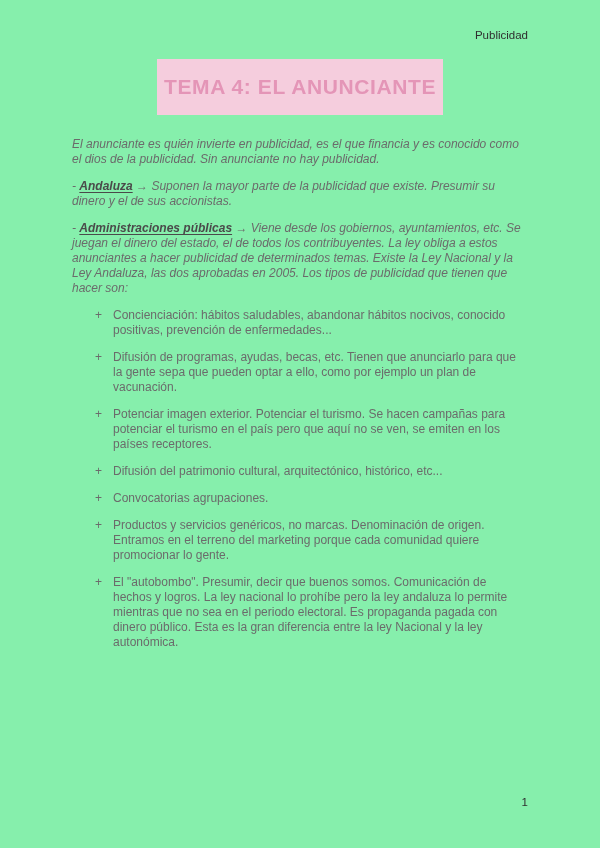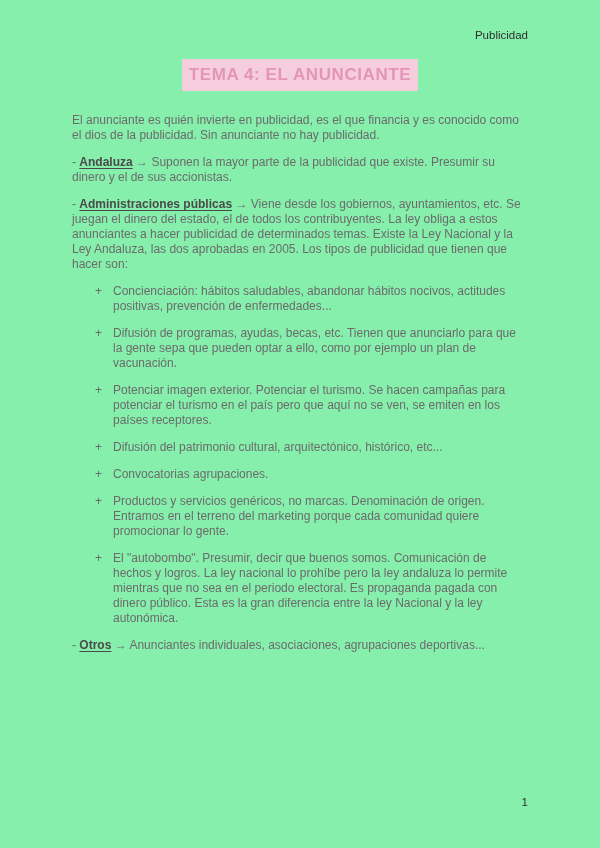--- a/index.html
+++ b/index.html
@@ -7,26 +7,26 @@
   .page {
     width:600px; height:848px; position:relative; background:#86efac;
     font-family:"Liberation Sans", sans-serif;
     color:#6b6b6b; font-size:12px; line-height:15px;
     padding:28px 72px 0 72px; overflow:hidden;
   }
   .header { text-align:right; color:#2f2f2f; font-size:11.5px; margin-bottom:16px; }
   .title-row { text-align:center; margin-bottom:22px; }
   .title-highlight {
     display:inline-block; background:#f5cddd; color:#e495b7;
-    font-size:17px; font-weight:bold; letter-spacing:0.6px;
-    padding:6px 7px; line-height:20px;
+    font-size:21px; font-weight:bold; letter-spacing:0.6px;
+    padding:18px 7px; line-height:20px;
   }
   .heading { font-size:12.5px; font-weight:bold; color:#3a3a3a; margin-bottom:14px; letter-spacing:0.2px; }
   .heading-underline { display:inline-block; border-bottom:2px solid #f3bcd2; padding-bottom:2px; }
-  p.para { margin-bottom:12px; }
+  p.para { margin-bottom:12px;font-style:italic; }
   .term { font-weight:bold; color:#4a4a4a; text-decoration:underline; text-underline-offset:2px; }
   .bullets { margin-left:23px; margin-bottom:12px; }
   .bullet { display:flex; margin-bottom:12px; }
   .plus { width:18px; flex:0 0 18px; }
   .btext { flex:1; }
   .page-number { position:absolute; right:72px; bottom:38px; color:#2f2f2f; font-size:11.5px; }
 </style>
 </head>
 <body>
 
@@ -53,21 +53,21 @@
   <p class="para">
     <span>-</span>
     <span class="term">Administraciones públicas</span>
     <span>→</span>
     <span>Viene desde los gobiernos, ayuntamientos, etc. Se juegan el dinero del estado, el de todos los contribuyentes. La ley obliga a estos anunciantes a hacer publicidad de determinados temas. Existe la Ley Nacional y la Ley Andaluza, las dos aprobadas en 2005. Los tipos de publicidad que tienen que hacer son:</span>
   </p>
 
   <div class="bullets">
     <div class="bullet">
       <span class="plus">+</span>
-      <span class="btext">Concienciación: hábitos saludables, abandonar hábitos nocivos, actitudes positivas, prevención de enfermedades...</span>
+      <span class="btext">Concienciación: hábitos saludables, abandonar hábitos nocivos, conocido positivas, prevención de enfermedades...</span>
     </div>
     <div class="bullet">
       <span class="plus">+</span>
       <span class="btext">Difusión de programas, ayudas, becas, etc. Tienen que anunciarlo para que la gente sepa que pueden optar a ello, como por ejemplo un plan de vacunación.</span>
     </div>
     <div class="bullet">
       <span class="plus">+</span>
       <span class="btext">Potenciar imagen exterior. Potenciar el turismo. Se hacen campañas para potenciar el turismo en el país pero que aquí no se ven, se emiten en los países receptores.</span>
     </div>
     <div class="bullet">
@@ -82,23 +82,17 @@
       <span class="plus">+</span>
       <span class="btext">Productos y servicios genéricos, no marcas. Denominación de origen. Entramos en el terreno del marketing porque cada comunidad quiere promocionar lo gente.</span>
     </div>
     <div class="bullet">
       <span class="plus">+</span>
       <span class="btext">El "autobombo". Presumir, decir que buenos somos. Comunicación de hechos y logros. La ley nacional lo prohíbe pero la ley andaluza lo permite mientras que no sea en el periodo electoral. Es propaganda pagada con dinero público. Esta es la gran diferencia entre la ley Nacional y la ley autonómica.</span>
     </div>
   </div>
 
 
-  <p class="para">
-    <span>-</span>
-    <span class="term">Otros</span>
-    <span>→</span>
-    <span>Anunciantes individuales, asociaciones, agrupaciones deportivas...</span>
-  </p>
 
 
   <div class="page-number">1</div>
 
 </div>
 
 </body></html>

